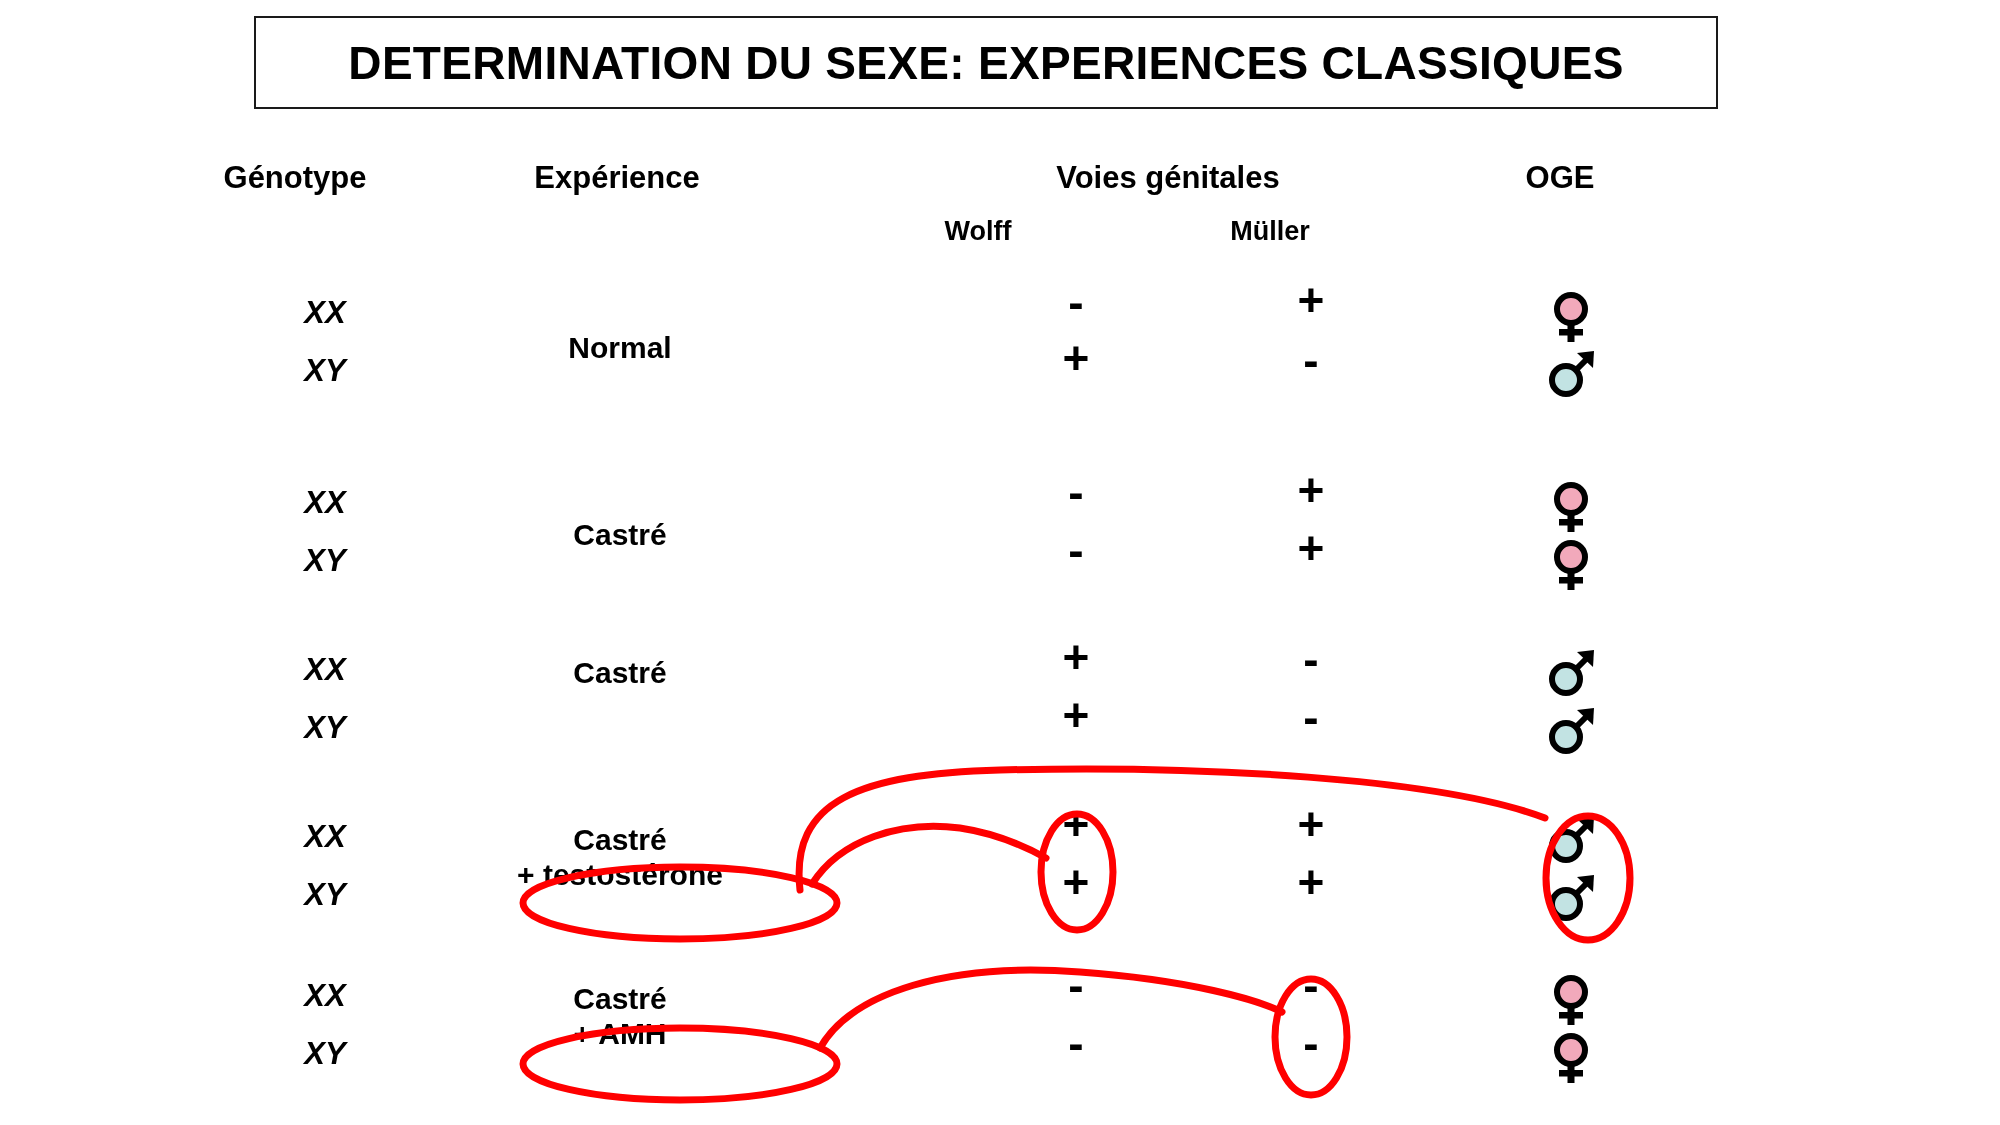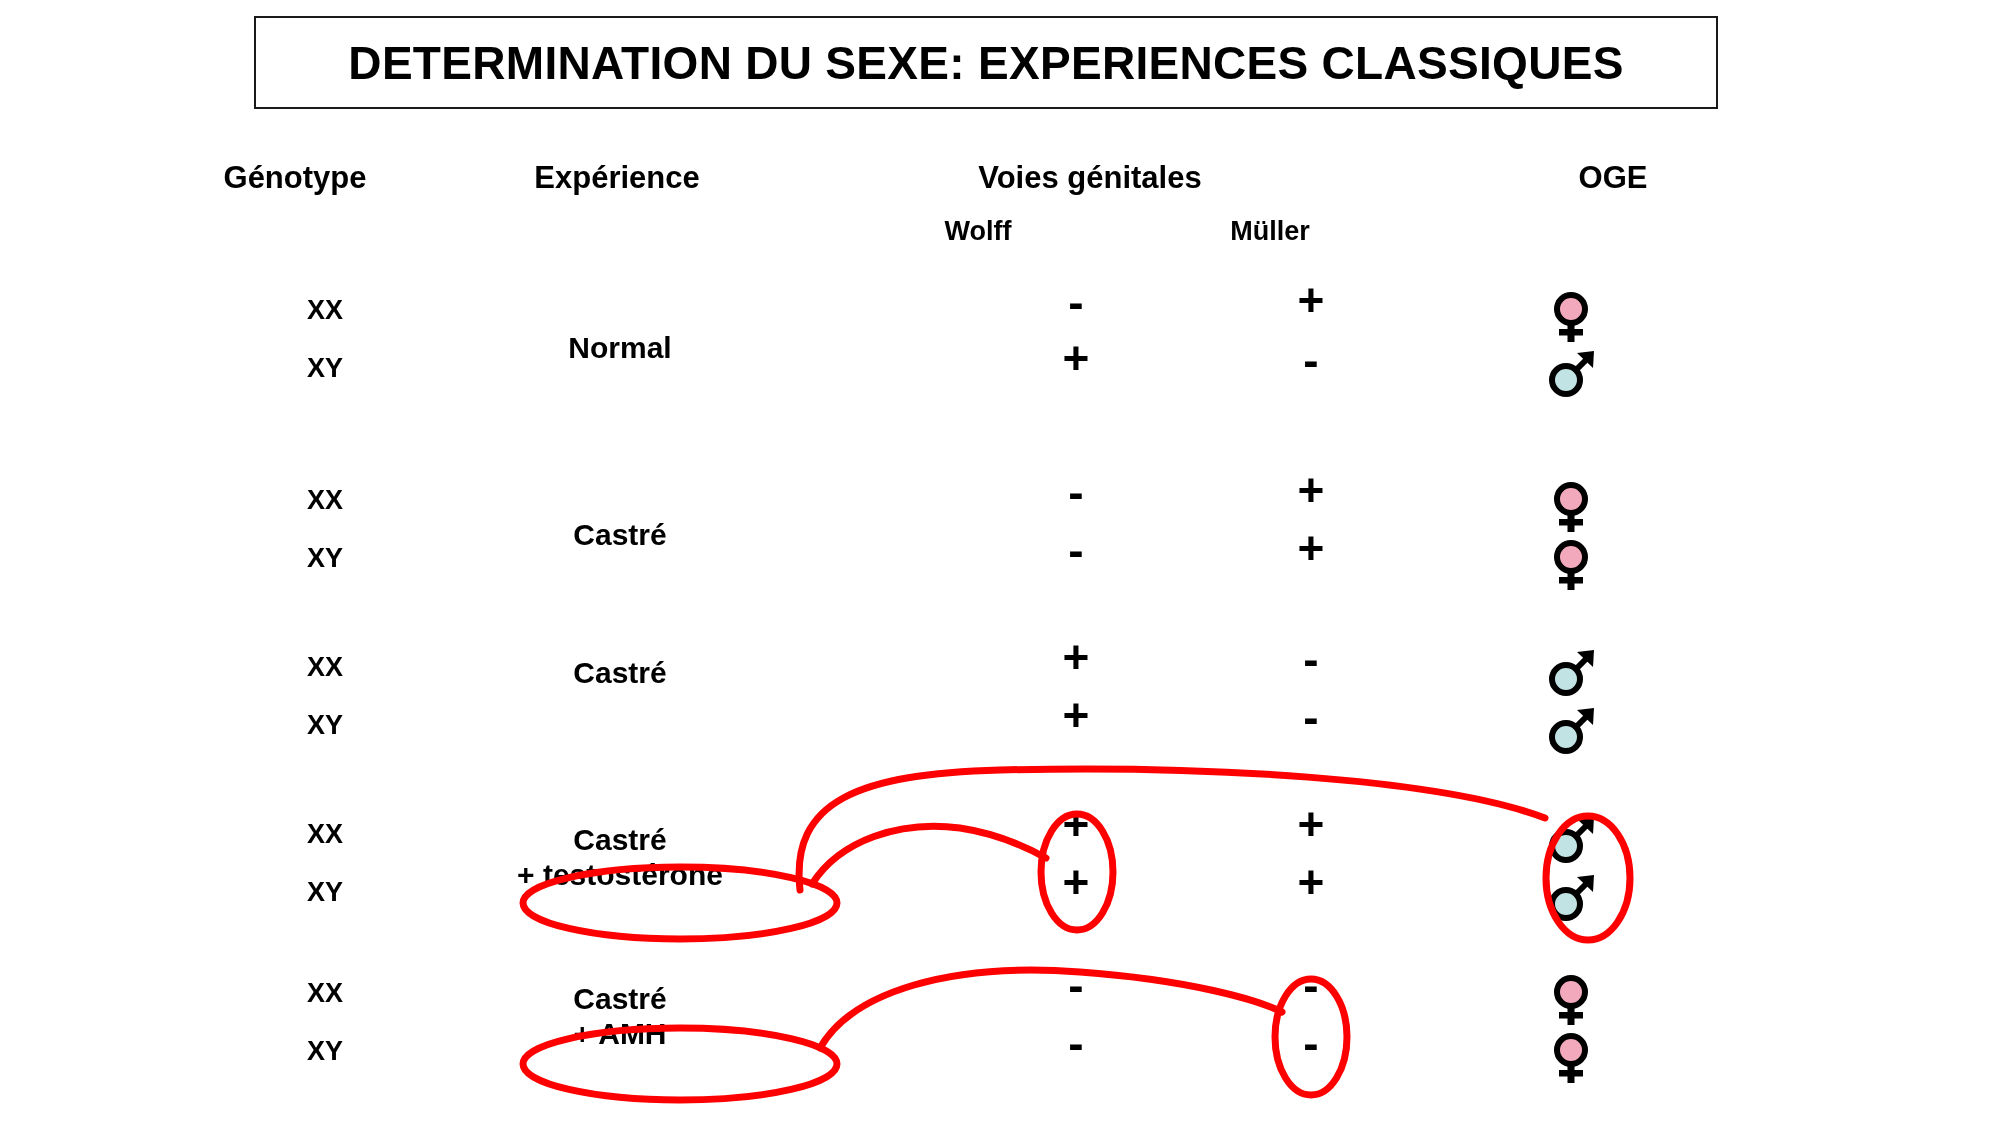--- a/index.html
+++ b/index.html
@@ -34,39 +34,40 @@
   
   .col-head{
     position:absolute;
     font-size:31px;
     font-weight:bold;
     white-space:nowrap;
     text-align:center;
   }
   .h-genotype{left:165px;top:160px;width:260px;}
   .h-experience{left:472px;top:160px;width:290px;}
-  .h-voies{left:890px;top:160px;width:400px;}
-  .h-oge{left:1503px;top:160px;width:220px;}
+  .h-voies{left:968px;top:160px;width:400px;}
+  .h-oge{left:1450px;top:160px;width:220px;}
 
   .sub-head{
     position:absolute;
     font-size:27px;
     font-weight:bold;
     white-space:nowrap;
     text-align:center;
   }
   .h-wolff{left:888px;top:216px;width:180px;}
   .h-muller{left:1170px;top:216px;width:200px;}
   .geno{
     position:absolute;
     width:220px;
     text-align:center;
-    font-size:27px;
+    font-size:31px;
     font-weight:bold;
     left:215px;
+    font-style:italic;
   }
   .exper{
     position:absolute;
     left:450px;width:340px;
     text-align:center;
     font-size:30px;
     font-weight:bold;
     line-height:1.18;
     z-index:4;
   }

